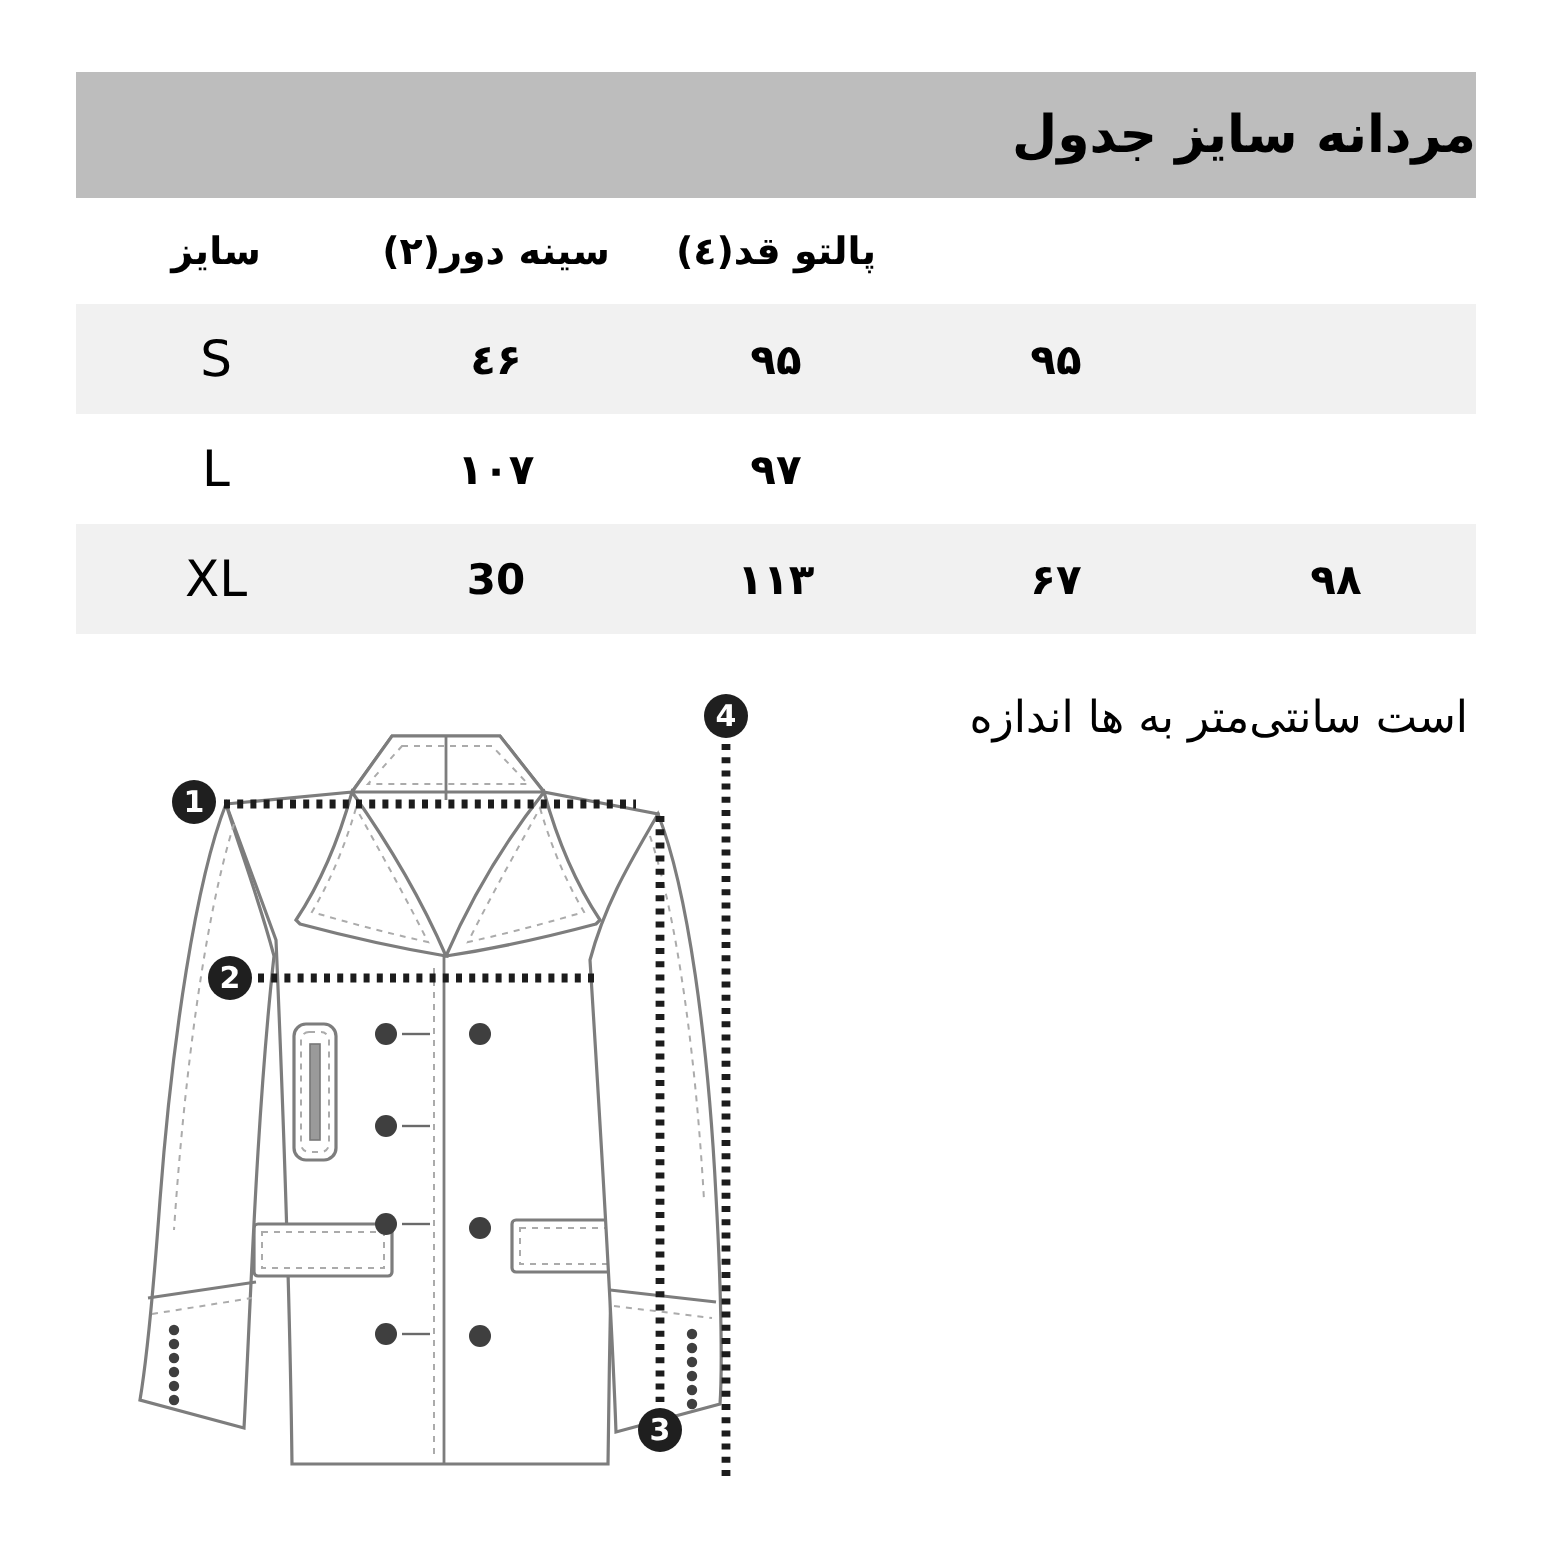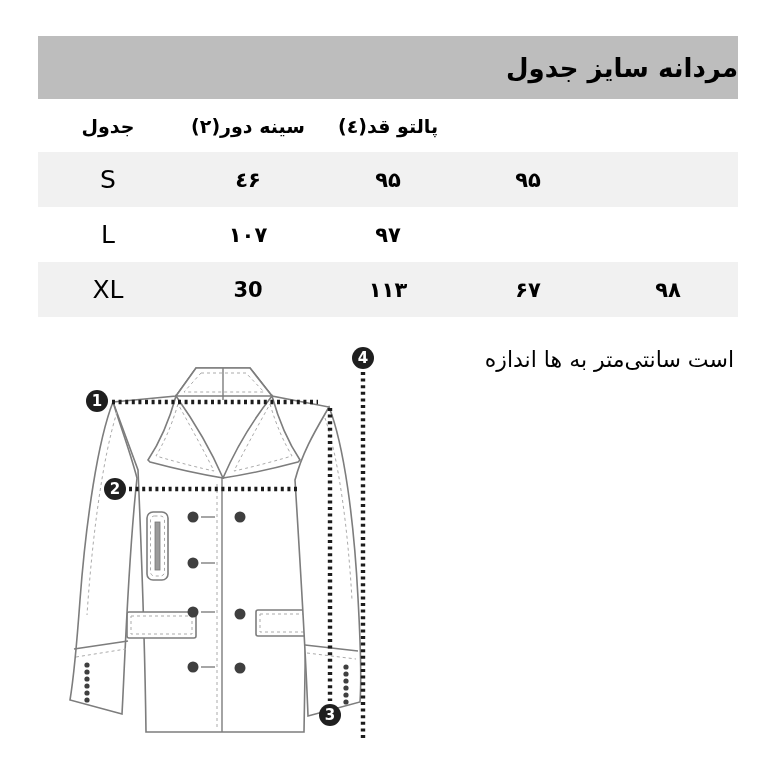--- a/index.html
+++ b/index.html
@@ -129,21 +129,21 @@
       <circle class="marker-circle" cx="363" cy="358" r="11"></circle>
       <text class="marker-num" x="363" y="363">4</text>
     </g>
   </svg>
 
   <div class="size-table">
     <div class="title-bar">
       <span>جدول‎ سایز‎ مردانه</span>
     </div>
     <div class="hdr-row">
-      <div>جدول</div>
+      <div>سایز</div>
       <div>(٢)‎دور‎ سینه</div>
       <div>(٤)‎قد‎ پالتو</div>
     </div>
     <div class="data-row stripe">
       <div class="cell-size">S</div>
       <div>٤۶</div>
       <div>۹۵</div>
       <div>۹۵</div>
     </div>
     <div class="data-row">

